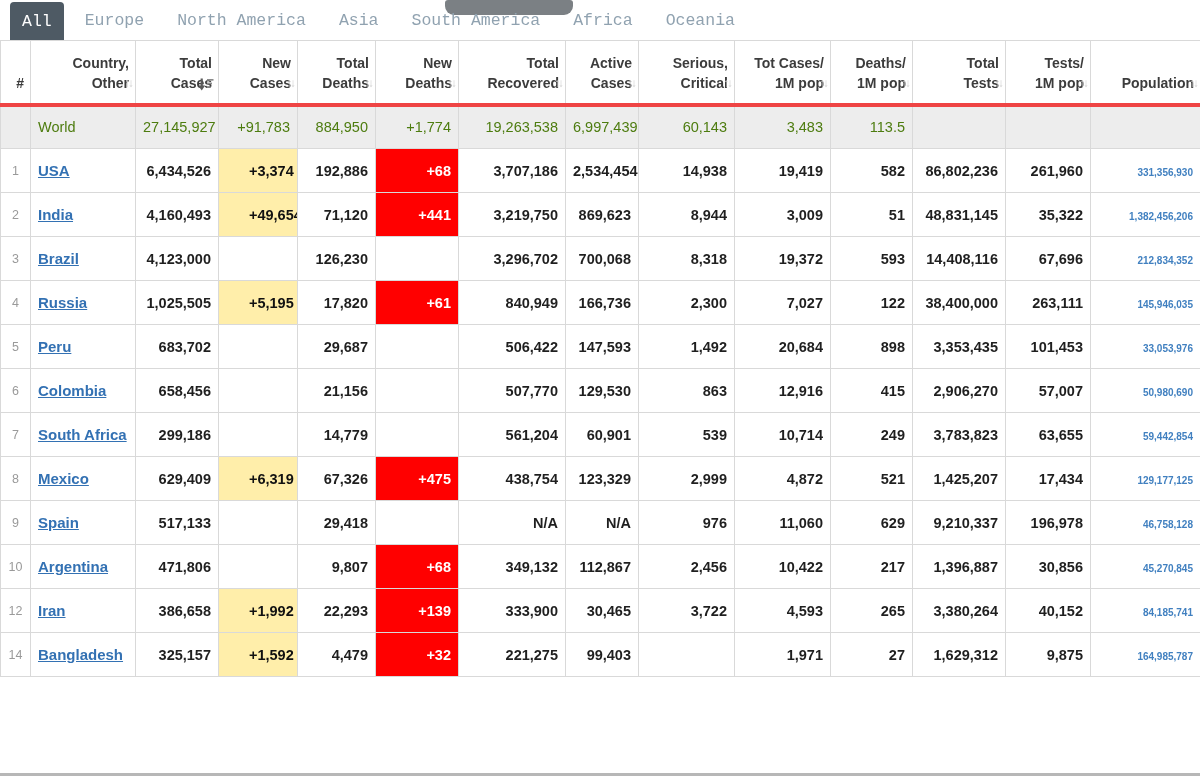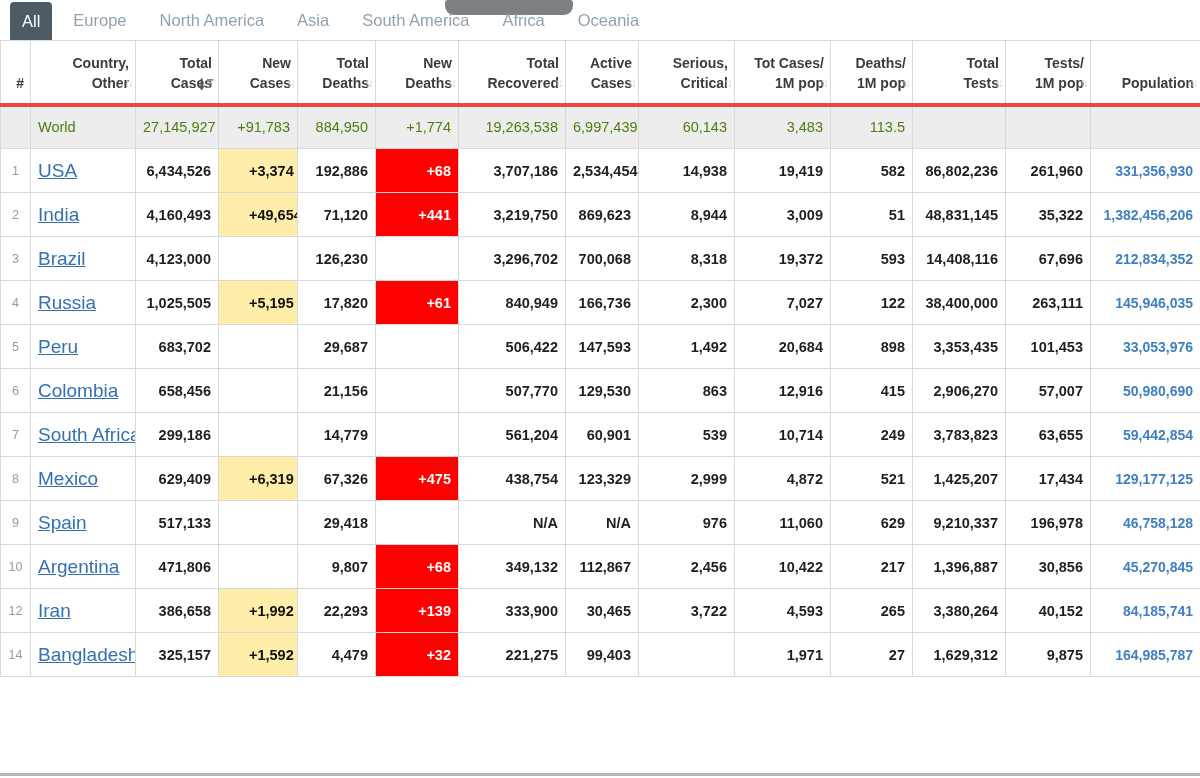--- a/index.html
+++ b/index.html
@@ -9,21 +9,21 @@
     background:#fff; font-family:"Liberation Sans", sans-serif;
   }
   
   .tabs {
     height:40px; display:flex; align-items:stretch; padding-left:10px;
     position:relative;
   }
   .tab {
     display:flex; align-items:center; padding:0 12px; margin-right:9px;
     font-size:16.5px; color:var(--tab-text); cursor:pointer;
-    position:relative; z-index:2;
+    position:relative; z-index:2;font-family:Liberation Mono, monospace;
   }
   .tab.active {
     background:var(--tab-active-bg); color:#fff;
     border-radius:4px 4px 0 0; margin-top:2px;
   }
   .toast {
     position:absolute; left:445px; top:0; width:128px; height:15px;
     background:#7b8084; border-radius:3px 3px 9px 9px; z-index:1;
   }
   
@@ -43,26 +43,26 @@
     color:#cdcdcd; letter-spacing:-2px; font-weight:bold;
   }
   .sort-desc-svg { position:absolute; right:4px; bottom:12px; }
   tbody td {
     height:44px; padding:0 7px; font-size:14.5px; font-weight:bold;
     color:#1f1f1f; text-align:right; background:#fff;
   }
   td.c-rank  { text-align:center; color:#9a9a9a; font-weight:normal; font-size:12.5px; padding:0 3px; }
   td.c-country { text-align:left; }
   a.country-link {
-    color:var(--link-blue); text-decoration:underline; font-weight:normal;
-    font-size:19px; cursor:pointer;
+    color:var(--link-blue); text-decoration:underline; font-weight:bold;
+    font-size:15px; cursor:pointer;
   }
   a.population-link {
     color:var(--pop-blue); text-decoration:none; font-weight:bold;
-    font-size:14px; cursor:pointer;
+    font-size:10px; cursor:pointer;
   }
   td.hl-yellow { background:var(--yellow); color:#111;padding-left:30px; }
   td.hl-red    { background:var(--red); color:#fff; }
   tr.world-row td {
     background:var(--world-bg); font-weight:normal; color:#4d7c0f;
   }
   tr.world-row td.c-country { font-size:14.5px; }
   .bottom-strip {
     position:absolute; left:0; top:773px; width:1200px; height:3px;
     background:#b7b7b7; z-index:3;

